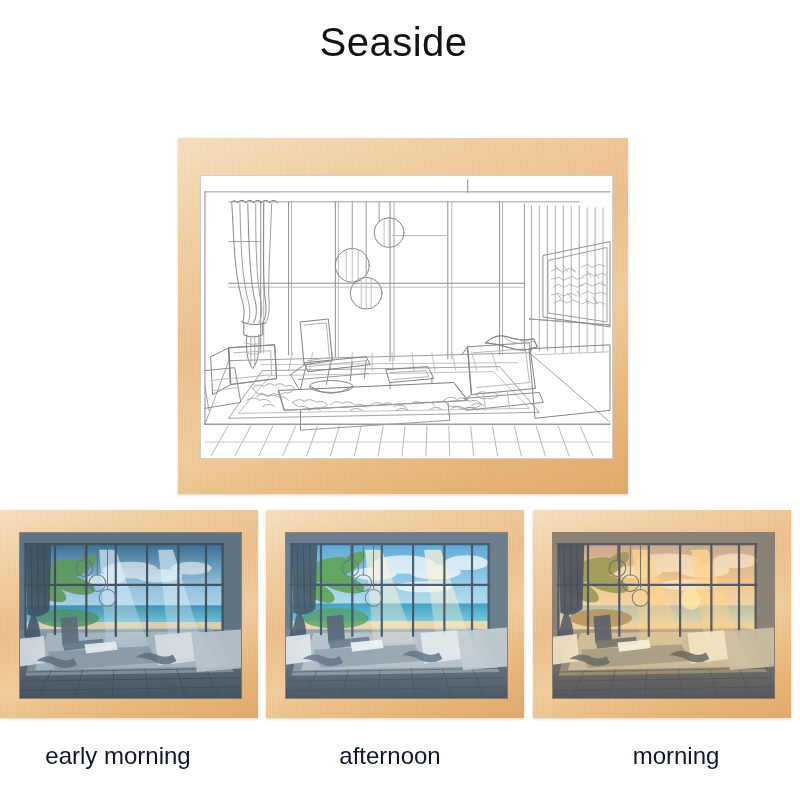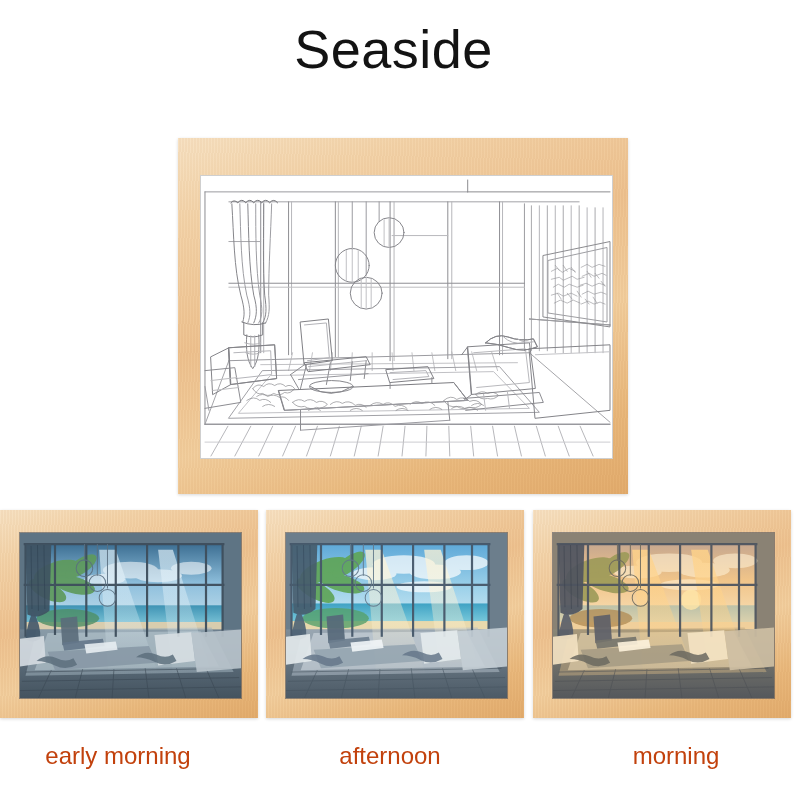--- a/index.html
+++ b/index.html
@@ -7,21 +7,21 @@
     width:800px;height:800px;
     background:#ffffff;
     font-family:"Liberation Sans", sans-serif;
     overflow:hidden;
     position:relative;
   }
   
   #title{
     position:absolute;left:0;top:22px;width:787px;
     text-align:center;
-    font-size:54px;
+    font-size:40px;
     font-weight:400;
     letter-spacing:0.5px;
     color:#131313;
     line-height:1;
   }
   
   #hero{
     position:absolute;left:178px;top:138px;width:450px;height:356px;
   }
   .woodframe{
@@ -51,21 +51,21 @@
   #thumb0{left:0px;}
   #thumb1{left:266px;}
   #thumb2{left:533px;}
   .thumb .tinner{
     position:absolute;left:19px;top:22px;right:16px;bottom:19px;
     overflow:hidden;border:1px solid rgba(60,70,85,.55);
   }
   .thumb .tinner svg{display:block;width:100%;height:100%;}
   .caption{
     position:absolute;top:740px;height:32px;line-height:32px;
-    font-size:24px;color:#c2410c;text-align:center;
+    font-size:24px;color:#0f172a;text-align:center;
   }
   #cap0{left:0px;width:236px;}
   #cap1{left:266px;width:248px;}
   #cap2{left:560px;width:232px;}
 </style>
 </head>
 <body>
 
 <div id="title">Seaside</div>
 

